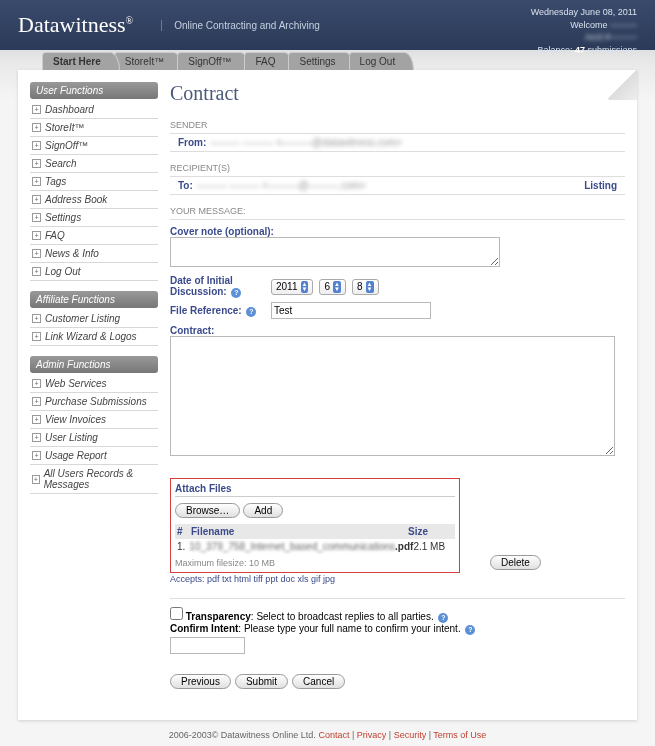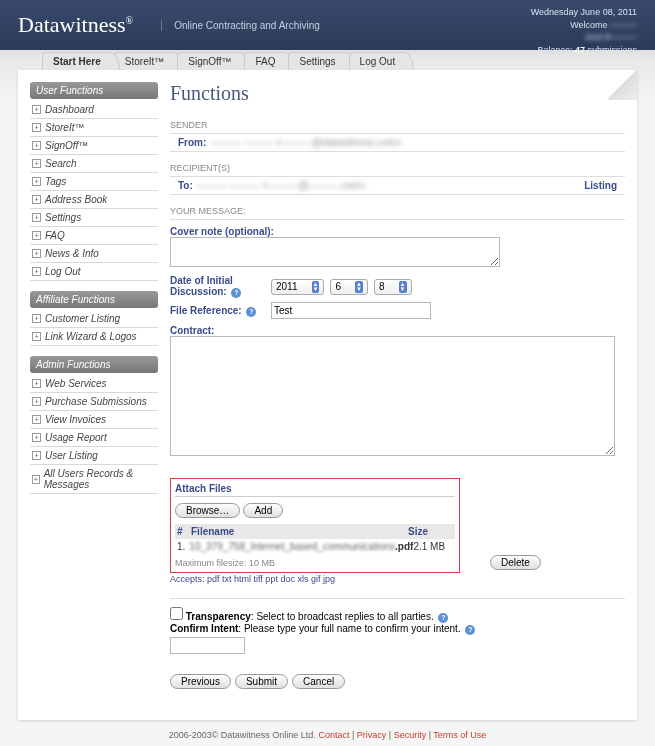--- a/index.html
+++ b/index.html
@@ -45,21 +45,21 @@
 .header-right .blur { filter: blur(2px); }
 .header-right b { color: #fff; }
 
 .tabs {
   display: flex;
   padding-left: 42px;
   height: 20px;
   align-items: flex-end;
 }
 .tab {
-  background: #e5e5e5;
+  background: #a3a3a3;
   border-top-left-radius: 4px;
   border-top-right-radius: 10px 18px;
   padding: 3px 18px 3px 10px;
   font-size: 10px;
   color: #333;
   margin-right: -6px;
   border: 1px solid #ccc;
   border-bottom: none;
   cursor: pointer;
   position: relative;
@@ -166,21 +166,21 @@
 .date-row { display: flex; align-items: center; gap: 6px; margin-top: 6px; }
 .date-row .dlbl { width: 95px; color: #3a4a8b; font-weight: bold; font-size: 10px; }
 .stepper {
   background: linear-gradient(to bottom,#fff,#eee);
   border: 1px solid #aaa;
   border-radius: 3px;
   padding: 1px 4px;
   font-size: 10px;
   display: inline-flex;
   align-items: center;
-  gap: 14px;
+  gap: 3px;
 }
 .stepper .arrows {
   background: #5580d0;
   color: #fff;
   font-size: 6px;
   line-height: 5px;
   padding: 1px;
   border-radius: 2px;
   display: flex;
   flex-direction: column;
@@ -340,36 +340,36 @@
       <div class="side-item">
           <span class="plus">+</span>
           <span>Purchase Submissions</span>
         </div>
       <div class="side-item">
           <span class="plus">+</span>
           <span>View Invoices</span>
         </div>
       <div class="side-item">
           <span class="plus">+</span>
+          <span>User Listing</span>
+        </div>
+      <div class="side-item">
+          <span class="plus">+</span>
           <span>Usage Report</span>
-        </div>
-      <div class="side-item">
-          <span class="plus">+</span>
-          <span>User Listing</span>
         </div>
       <div class="side-item">
           <span class="plus">+</span>
           <span>All Users Records &amp; Messages</span>
         </div>
     </div>
   </div>
 
   <div class="content">
     <div class="page-corner"></div>
-    <h1 class="page-title">Functions</h1>
+    <h1 class="page-title">Contract</h1>
 
     <div class="section-label">SENDER</div>
     <div class="field-row">
       <span class="lbl">From:</span>
       <span class="val">——— ——— &lt;———@datawitness.com&gt;</span>
     </div>
 
     <div class="section-label">RECIPIENT(S)</div>
     <div class="field-row">
       <span class="lbl">To:</span>

